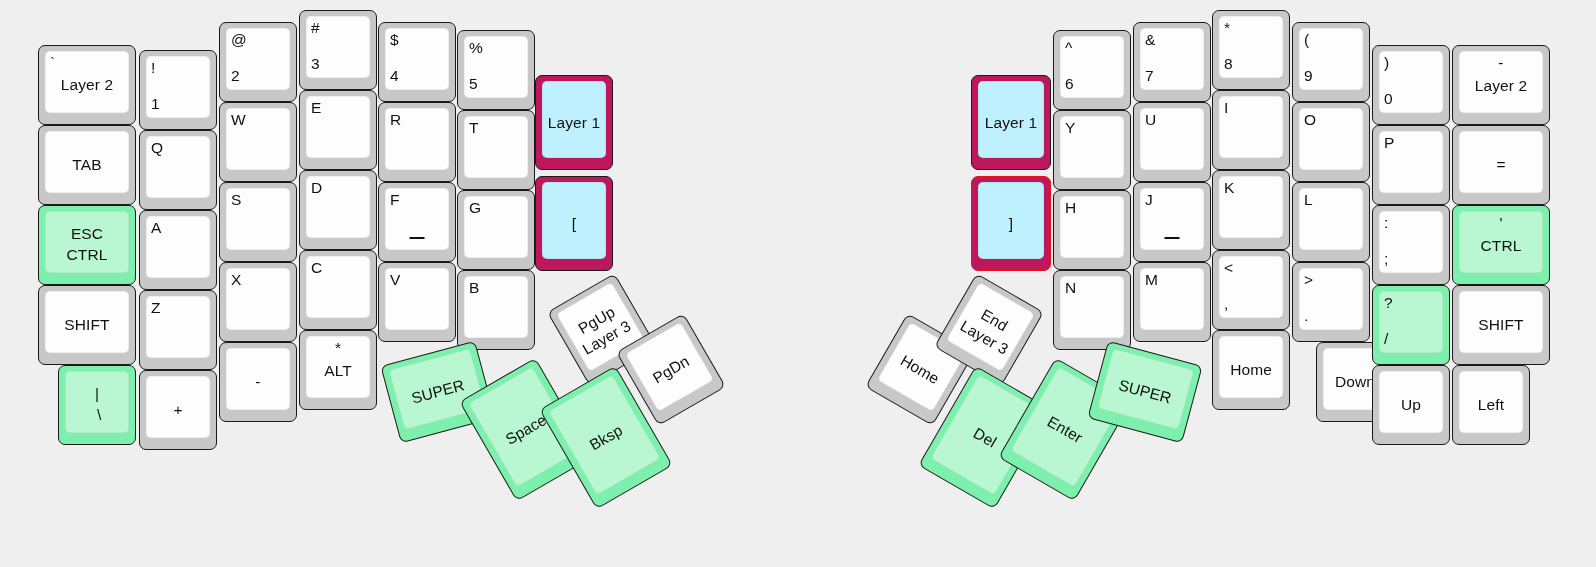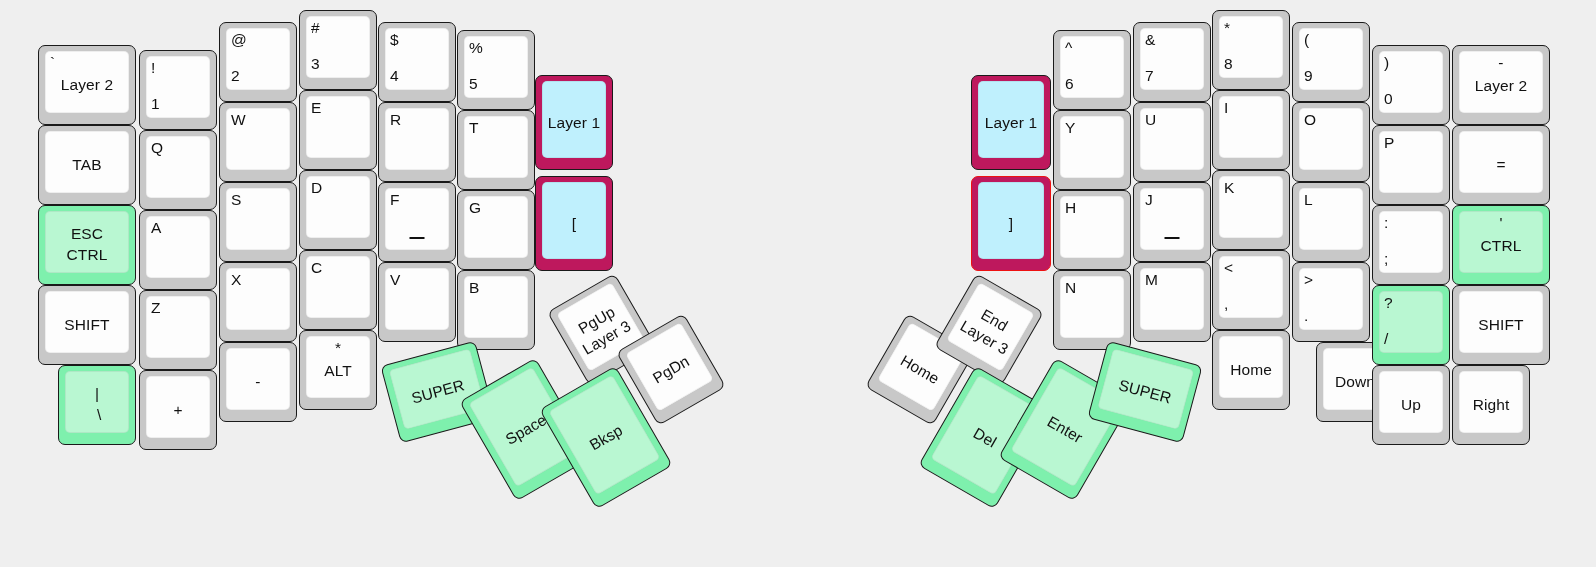--- a/index.html
+++ b/index.html
@@ -360,21 +360,21 @@
         <div class="cap"></div>
         <div class="lg tc">'</div>
         <div class="lg mc">CTRL</div>
       </div>
       <div class="key" style="width: 98px; height: 80px; left: 1452px; top: 285px;">
         <div class="cap"></div>
         <div class="lg ctr">SHIFT</div>
       </div>
       <div class="key" style="width: 78px; height: 80px; left: 1452px; top: 365px;">
         <div class="cap"></div>
-        <div class="lg ctr">Right</div>
+        <div class="lg ctr">Left</div>
       </div>
       <div class="rot" style="left: 881px; top: 327px; width: 78px; height: 85px; transform: rotate(30deg);">
         <div class="key" style="width: 78px; height: 85px; position: absolute;">
           <div class="cap"></div>
           <div class="lg ctr">Home</div>
         </div>
       </div>
       <div class="rot" style="left: 950px; top: 287px; width: 78px; height: 85px; transform: rotate(30deg);">
         <div class="key" style="width: 78px; height: 85px; position: absolute;">
           <div class="cap"></div>

